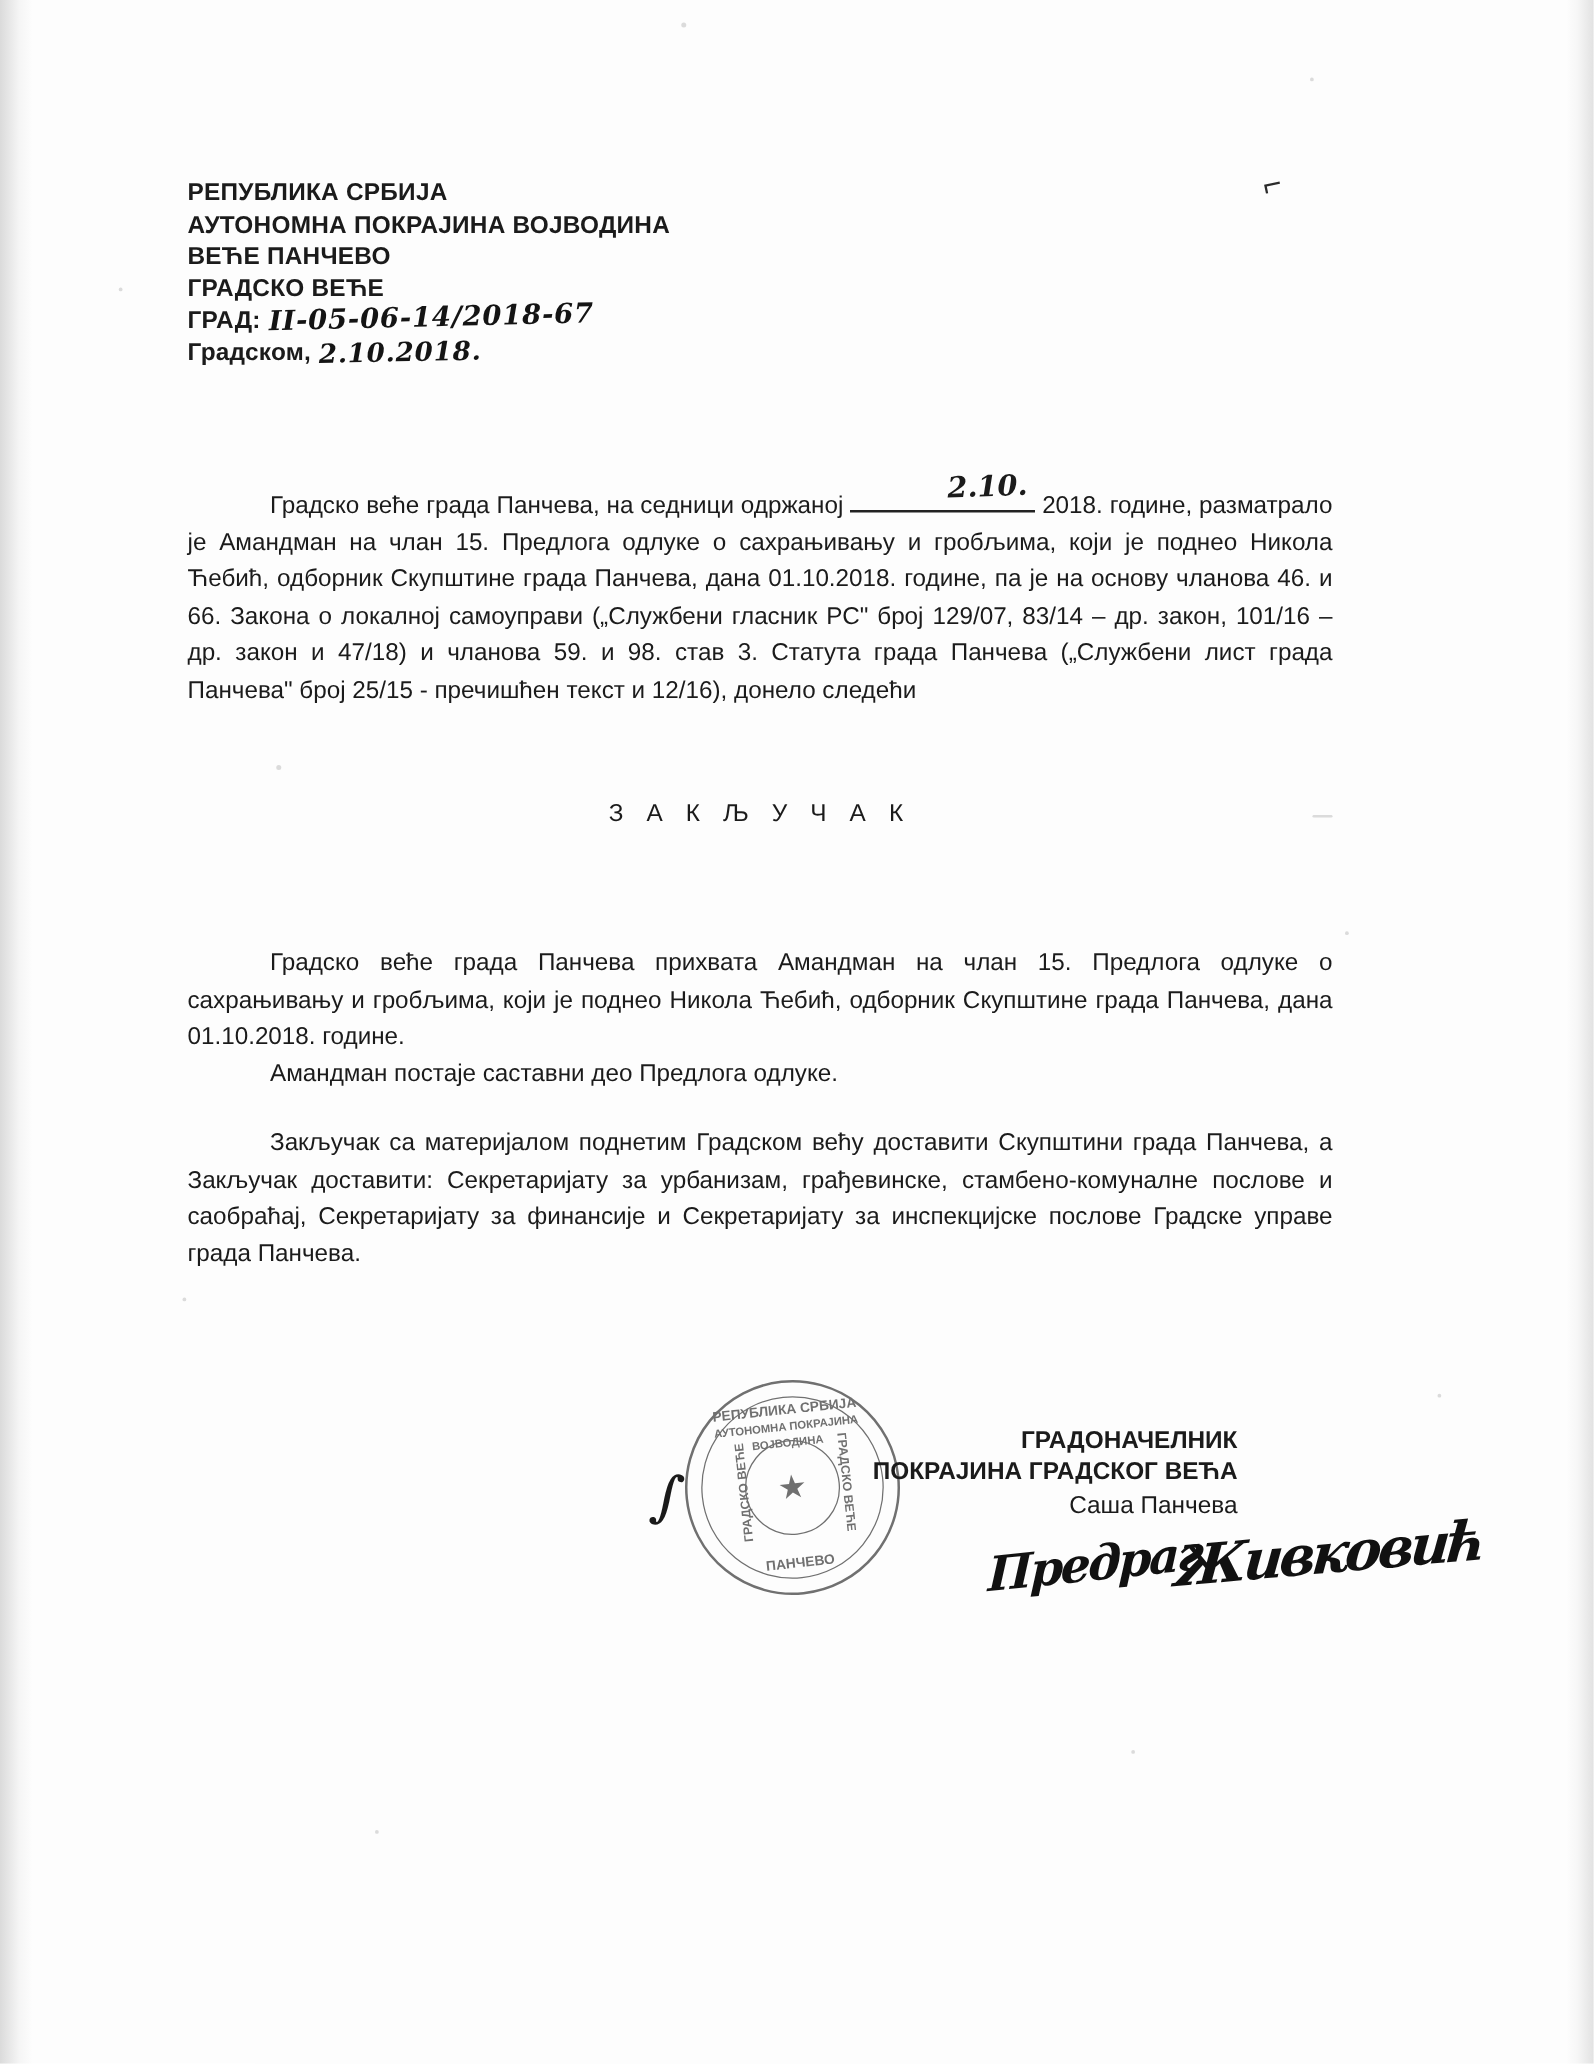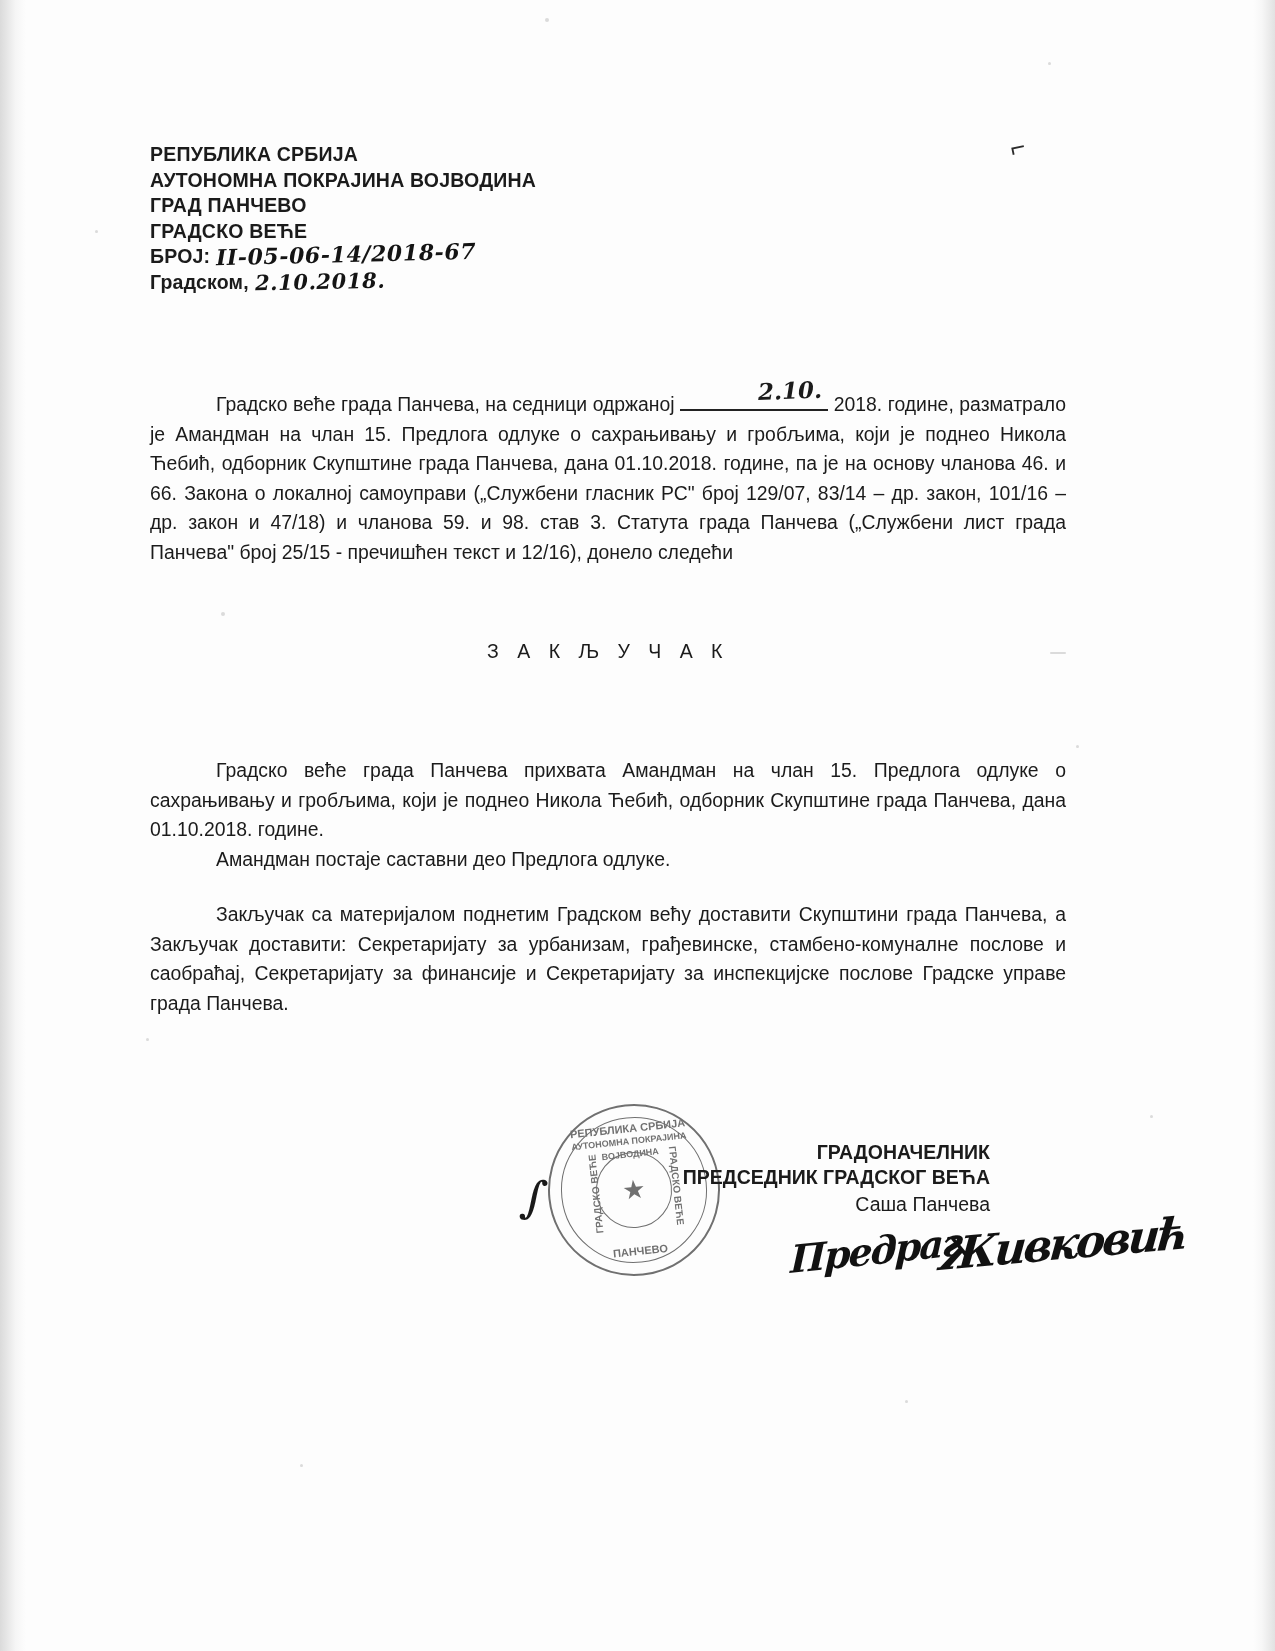--- a/index.html
+++ b/index.html
@@ -273,25 +273,25 @@
   <div class="speck" style="left:300px; top:1464px; width:3px;  height:3px;"></div>
   <div class="speck" style="left:905px; top:1400px; width:3px;  height:3px;"></div>
 
   <div class="content">
 
     <div class="corner-mark">⌐</div>
 
     <div class="header">
       <div class="header-line">РЕПУБЛИКА СРБИЈА</div>
       <div class="header-line">АУТОНОМНА ПОКРАЈИНА ВОЈВОДИНА</div>
-      <div class="header-line">ГРАД  ПАНЧЕВО</div>
+      <div class="header-line">ВЕЋЕ  ПАНЧЕВО</div>
       <div class="header-line">ГРАДСКО ВЕЋЕ</div>
 
       <div class="header-line hand-row">
-        <span>БРОЈ:</span>
+        <span>ГРАД:</span>
         <span class="hand">II-05-06-14/2018-67</span>
       </div>
 
       <div class="header-line hand-row">
         <span>Градском,</span>
         <span class="hand small">2.10.2018.</span>
       </div>
     </div>
 
     <div class="para indent p1">
@@ -316,21 +316,21 @@
         <div style="font-size:9px;">АУТОНОМНА ПОКРАЈИНА ВОЈВОДИНА</div>
       </div>
       <div class="stamp-left">ГРАДСКО ВЕЋЕ</div>
       <div class="stamp-right">ГРАДСКО ВЕЋЕ</div>
       <div class="star">★</div>
       <div class="stamp-bottom">ПАНЧЕВО</div>
     </div>
 
     <div class="sig">
       <div class="sig-line">ГРАДОНАЧЕЛНИК</div>
-      <div class="sig-line">ПРЕДСЕДНИК ГРАДСКОГ ВЕЋА</div>
+      <div class="sig-line">ПОКРАЈИНА ГРАДСКОГ ВЕЋА</div>
       <div class="sig-name">Саша Панчева</div>
     </div>
 
     <div class="mark-left">∫</div>
     <div class="signature sig-1">Предраг</div>
     <div class="signature sig-2">Живковић</div>
 
   </div>
 </div>
 

